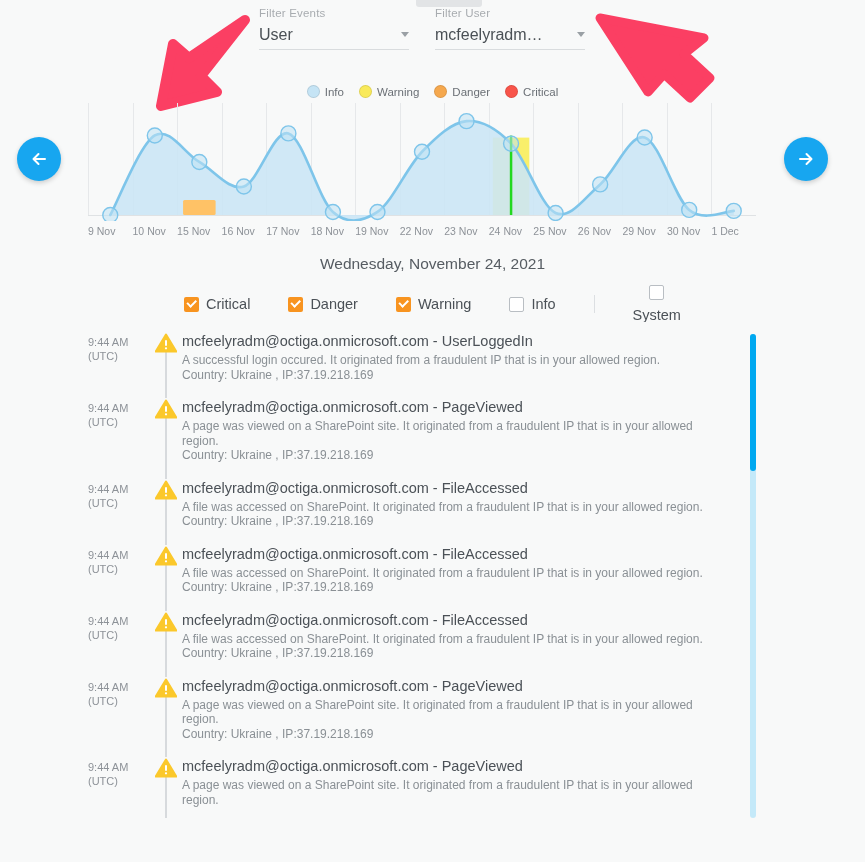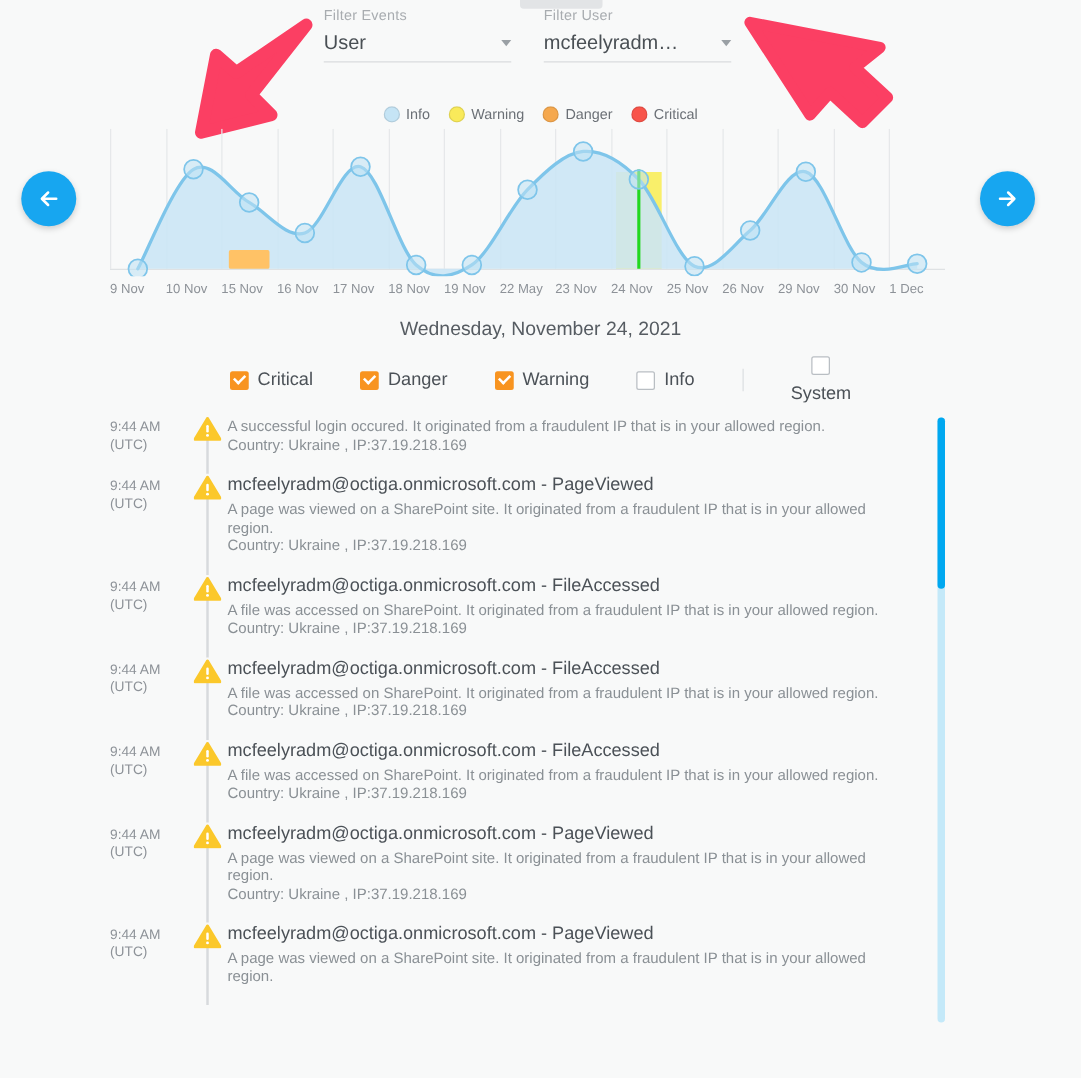--- a/index.html
+++ b/index.html
@@ -242,21 +242,21 @@
     </svg>
 </div>
 <div class="axis-labels" id="axis-labels">
     <span>9 Nov</span>
     <span>10 Nov</span>
     <span>15 Nov</span>
     <span>16 Nov</span>
     <span>17 Nov</span>
     <span>18 Nov</span>
     <span>19 Nov</span>
-    <span>22 May</span>
+    <span>22 Nov</span>
     <span>23 Nov</span>
     <span>24 Nov</span>
     <span>25 Nov</span>
     <span>26 Nov</span>
     <span>29 Nov</span>
     <span>30 Nov</span>
     <span>1 Dec</span>
   </div>
 
 <div class="sel-date">Wednesday, November 24, 2021</div>
@@ -293,20 +293,21 @@
       </div>
       <div class="ev-icon-col">
         <div class="ev-line"></div>
         <div class="ev-icon"><svg width="22" height="20" viewBox="0 0 22 20">
             <path d="M11 1.8 L21 18.4 L1 18.4 Z" fill="#fbc82b" stroke="#fbc82b" stroke-width="2.4" stroke-linejoin="round"></path>
             <rect x="10" y="7" width="2" height="6" rx="1" fill="#fff"></rect>
             <circle cx="11" cy="15.3" r="1.15" fill="#fff"></circle>
           </svg></div>
       </div>
       <div class="ev-body">
+        <div class="ev-title">mcfeelyradm@octiga.onmicrosoft.com - UserLoggedIn</div>
         <div class="ev-desc">A successful login occured. It originated from a fraudulent IP that is in your allowed region.</div>
         <div class="ev-meta">Country: Ukraine , IP:37.19.218.169</div>
       </div>
     </div>
     <div class="event-row">
       <div class="ev-time">
         <div>9:44 AM</div>
         <div>(UTC)</div>
       </div>
       <div class="ev-icon-col">

